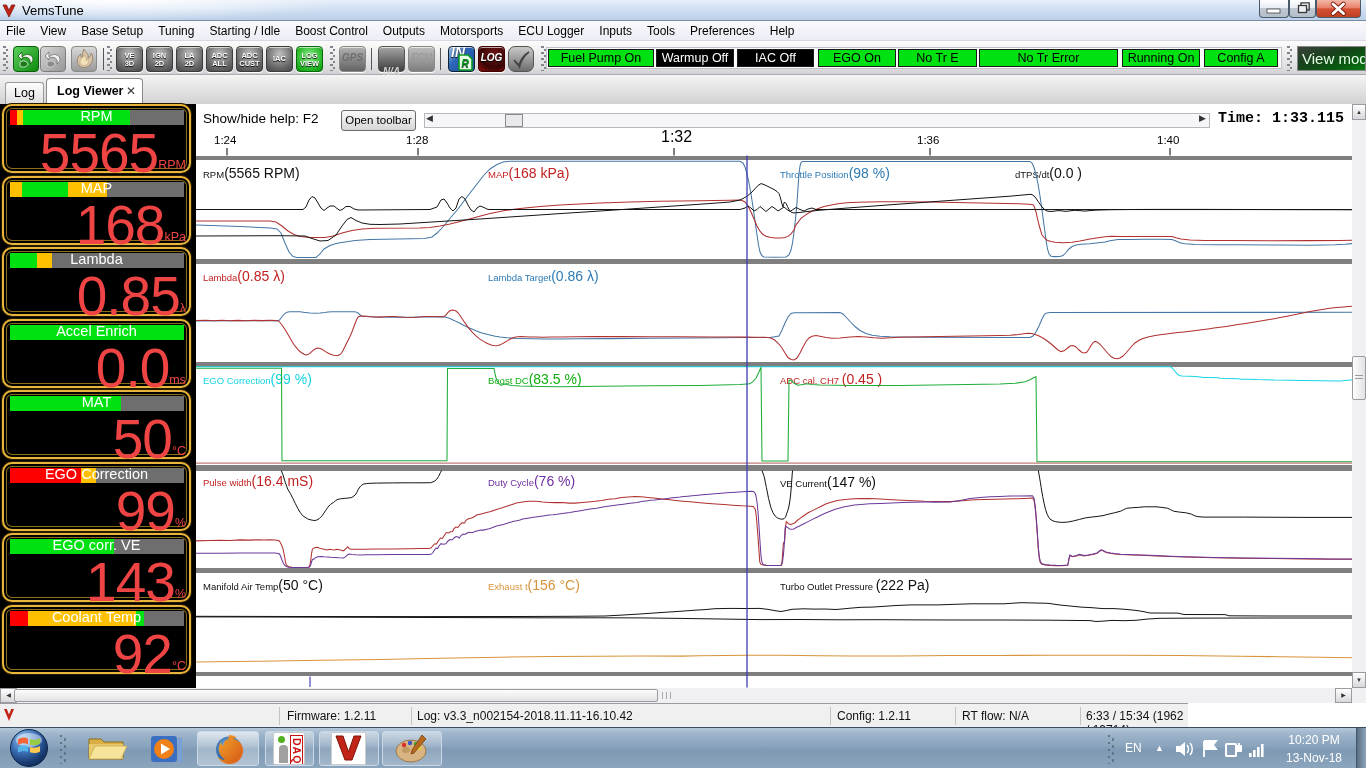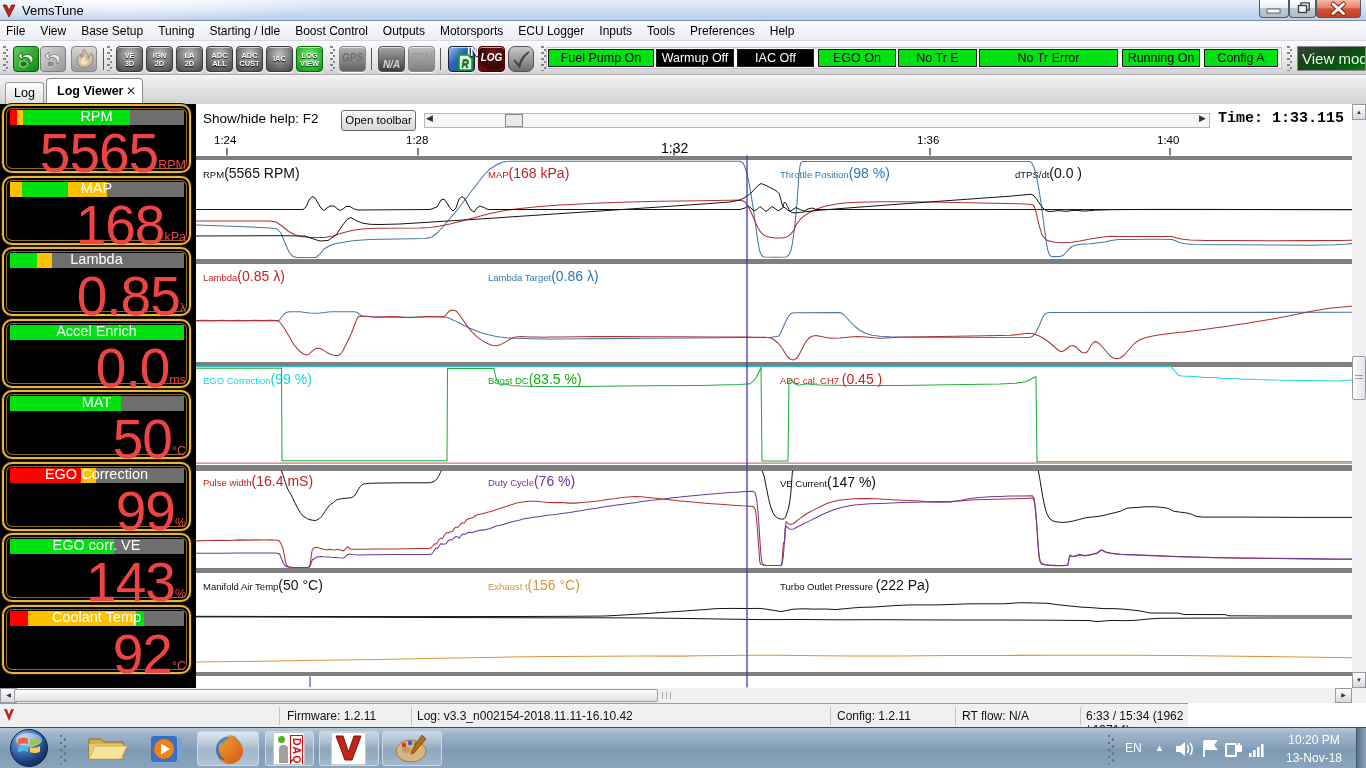--- a/index.html
+++ b/index.html
@@ -111,25 +111,25 @@
 <div class="tbtxt" style="left:116px">VE<br>3D</div>
 <div class="tbtxt" style="left:146px">IGN<br>2D</div>
 <div class="tbtxt" style="left:176px">LA<br>2D</div>
 <div class="tbtxt" style="left:206px">ADC<br>ALL</div>
 <div class="tbtxt" style="left:236px">ADC<br>CUST</div>
 <div class="tbtxt" style="left:266px;padding-top:8px">IAC</div>
 <div class="tbtxt" style="left:296px;background:radial-gradient(circle at 50% 40%,#8ef08e,#1cb01c 75%,#0f8a0f);border-color:#0a6a0a">LOG<br>VIEW</div>
 <div class="grip" style="left:330px"></div>
 <div class="tbtxt" style="left:339px;background:linear-gradient(#b2b2b2,#636363);border-color:#888;color:#6e6e72;font-style:italic;font-size:10px;padding-top:7px;text-shadow:none">GPS</div>
 <div class="tbsep" style="left:371px"></div>
-<div class="tbtxt" style="left:378px;background:linear-gradient(#a6a6a6,#3e3e3e);border-color:#555;color:#d6d6d6;font-style:italic;font-size:10px;padding-top:14px;text-shadow:none">N/A</div>
+<div class="tbtxt" style="left:378px;background:linear-gradient(#a6a6a6,#3e3e3e);border-color:#555;color:#d6d6d6;font-style:italic;font-size:10px;padding-top:21px;text-shadow:none">N/A</div>
 <div class="tbtxt" style="left:408px;background:linear-gradient(#bdbdbd,#7e7e7e);border-color:#888;color:#9a9a9a;font-style:italic;font-size:10px;padding-top:7px;text-shadow:none">ECU</div>
 <div class="tbsep" style="left:440px"></div>
 <div class="tbtxt" style="left:448px;background:linear-gradient(135deg,#9ec2e8 0%,#2c66b8 40%,#1a4a9a 100%);border-color:#123;padding:0">
-      <span style="position:absolute;left:18px;top:1px;font-size:12px">IN</span>
+      <span style="position:absolute;left:2px;top:1px;font-style:italic;font-size:14px">IN</span>
       <svg width="25" height="24" style="left:0;top:0">
         <path d="M10 8 L19 8 L23 12 L23 23 L10 23 Z" fill="#e8ffe8" stroke="#0a9a20" stroke-width="1.6"></path>
         <text x="16" y="20" font-size="10" font-weight="bold" fill="#0a9a20" text-anchor="middle" font-style="italic">R</text>
       </svg>
     </div>
 <div class="tbtxt" style="left:478px;background:radial-gradient(circle at 60% 30%,#6e1515,#3a0505 60%,#b81414 120%);background-color:#8a0c0c;border-color:#400;color:#fff;font-style:italic;font-size:10px;padding-top:7px">LOG</div>
 <div class="tbico" style="left:508px;background:linear-gradient(#c9c9c9,#6e6e6e);border:1px solid #555;border-radius:7px">
       <svg width="24" height="24">
         <path d="M5 13 L10 18 C12 12 15 8 20 5 C14 10 12 14 10.5 20 Z" fill="#555" stroke="#444" stroke-width="1.5"></path>
       </svg>
@@ -245,21 +245,21 @@
 <div id="chart">
 <div class="abs" style="left:7px;top:7px;font-size:13.5px">Show/hide help: F2</div>
 <div class="abs" style="left:145px;top:6px;width:75px;height:21px;background:linear-gradient(#fafafa,#d6d6d6);border:1px solid #6a6a6a;border-radius:3px;font-size:11.5px;text-align:center;line-height:19px">Open toolbar</div>
 <div class="abs" style="left:228px;top:9px;width:786px;height:15px;background:#f6f6f8;border:1px solid #b8b8bc"></div>
 <div class="abs" style="left:230px;top:9px;font-size:9px;color:#333">◀</div>
 <div class="abs" style="left:1003px;top:9px;font-size:9px;color:#333">▶</div>
 <div class="abs" style="left:309px;top:10px;width:18px;height:13px;background:#e9e9ec;border:1px solid #8a8a8e"></div>
 <div class="abs" style="left:1022px;top:6px;width:130px;font-family:'Liberation Mono',monospace;font-size:15px;font-weight:bold;white-space:nowrap">Time: 1:33.115</div>
 <div class="abs" style="left:18px;top:30px;font-size:11.5px">1:24</div>
 <div class="abs" style="left:210px;top:30px;font-size:11.5px">1:28</div>
-<div class="abs" style="left:465px;top:36px;font-size:14px">1:32</div>
+<div class="abs" style="left:465px;top:24px;font-size:16px">1:32</div>
 <div class="abs" style="left:721px;top:30px;font-size:11.5px">1:36</div>
 <div class="abs" style="left:961px;top:30px;font-size:11.5px">1:40</div>
 <div class="csep" style="top:51.5px;height:4.5px"></div>
 <div class="csep" style="top:155px;height:4.5px"></div>
 <div class="csep" style="top:258px;height:5px"></div>
 <div class="csep" style="top:360.5px;height:6px"></div>
 <div class="csep" style="top:464px;height:4.5px"></div>
 <div class="csep" style="top:567.5px;height:4.5px"></div>
 <div class="clbl" style="left:7px;top:61px;color:#111">RPM<span class="val">(5565 RPM)</span></div>
 <div class="clbl" style="left:292px;top:61px;color:#c32222">MAP<span class="val">(168 kPa)</span></div>

